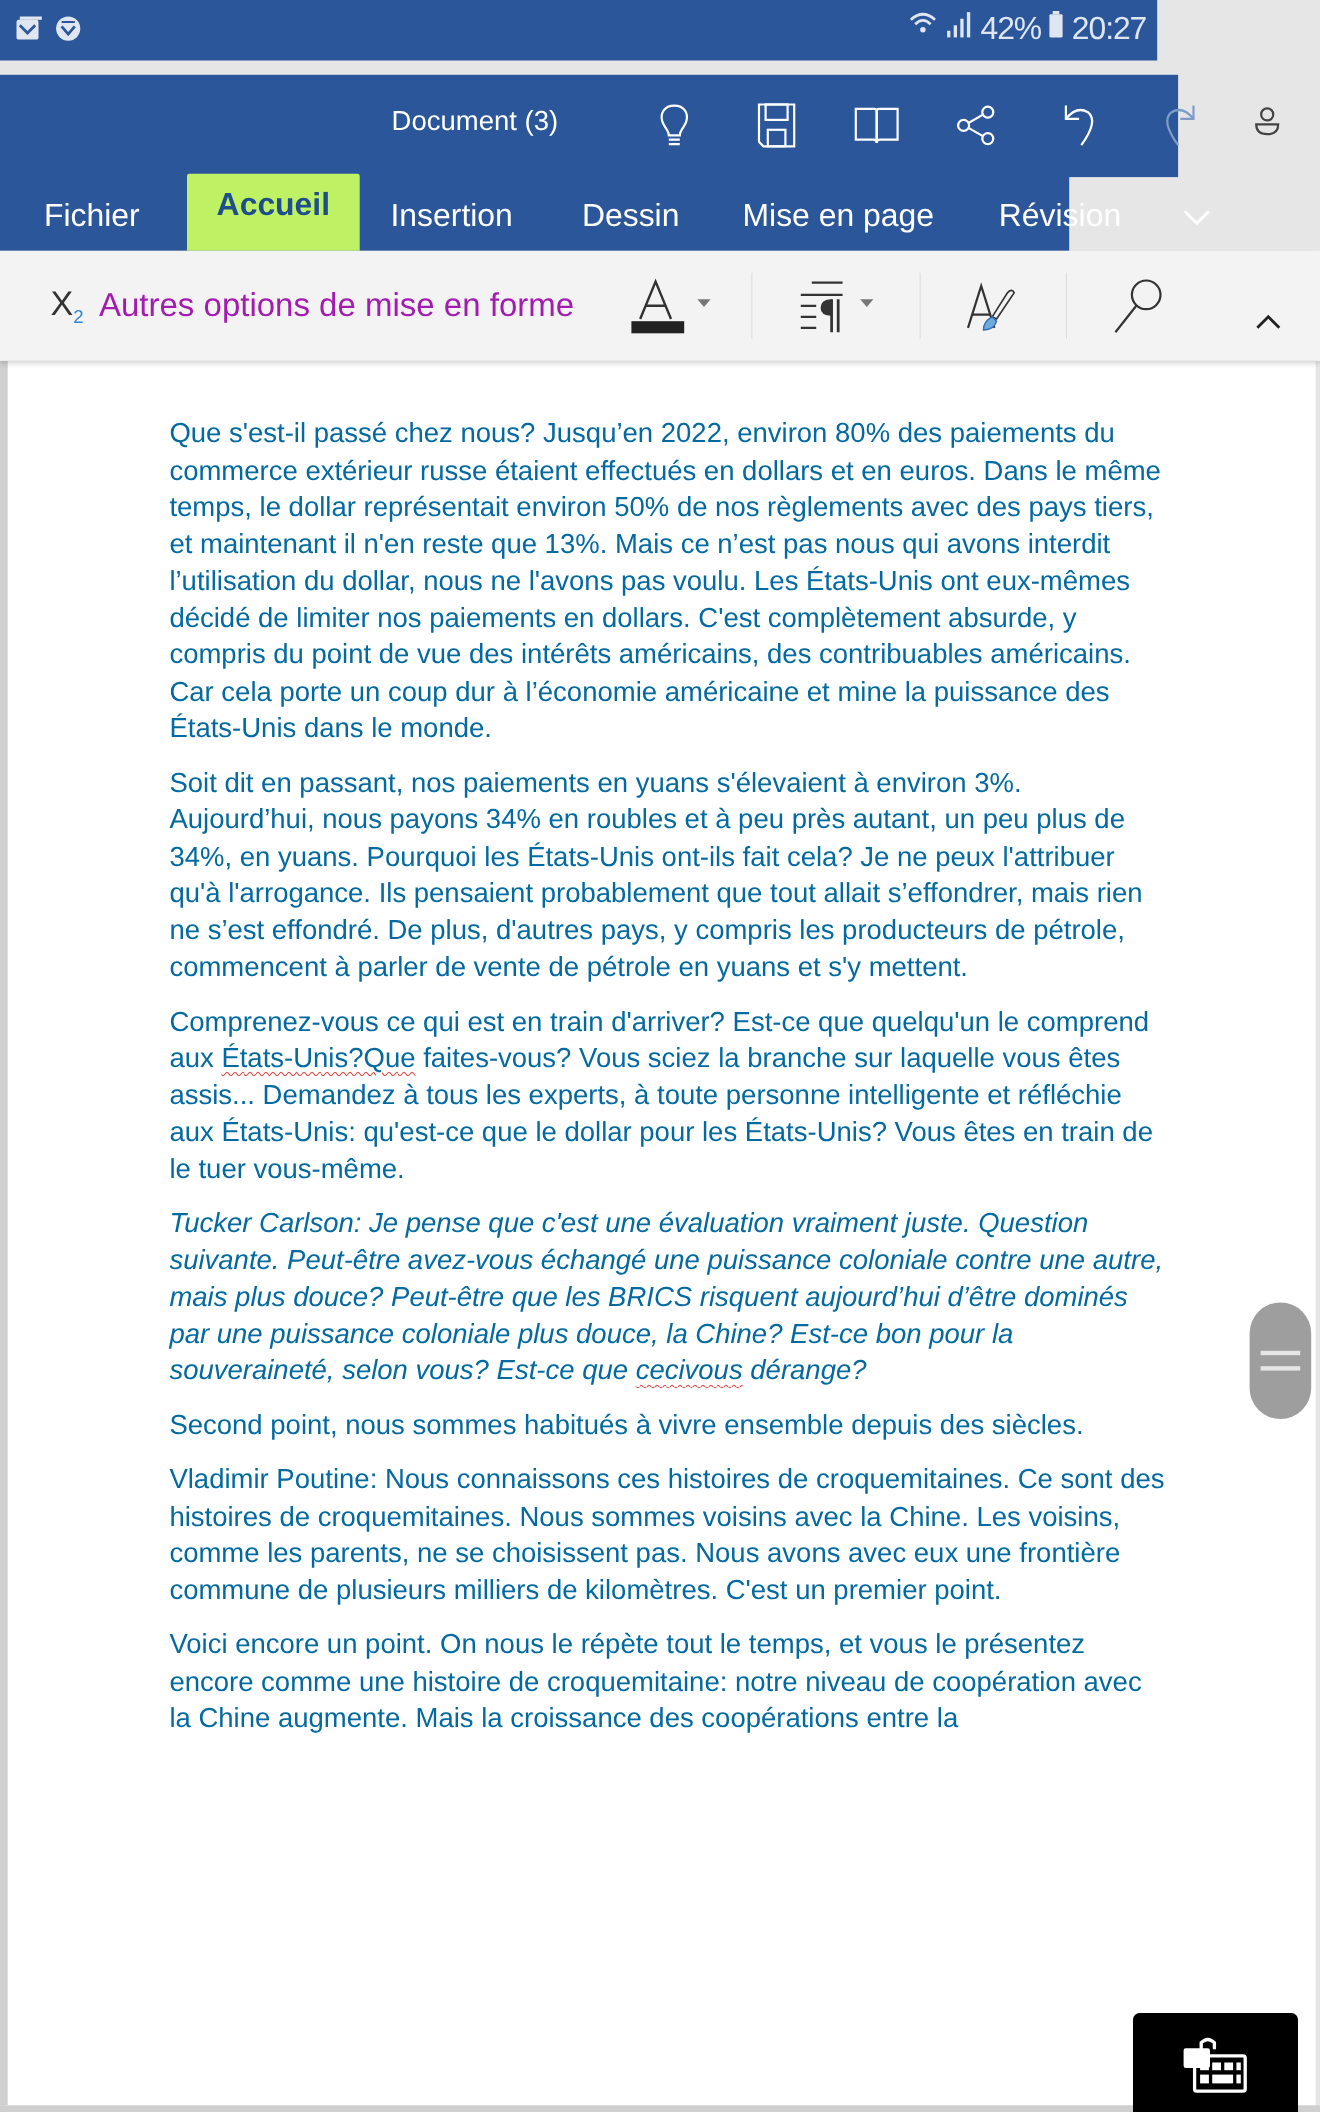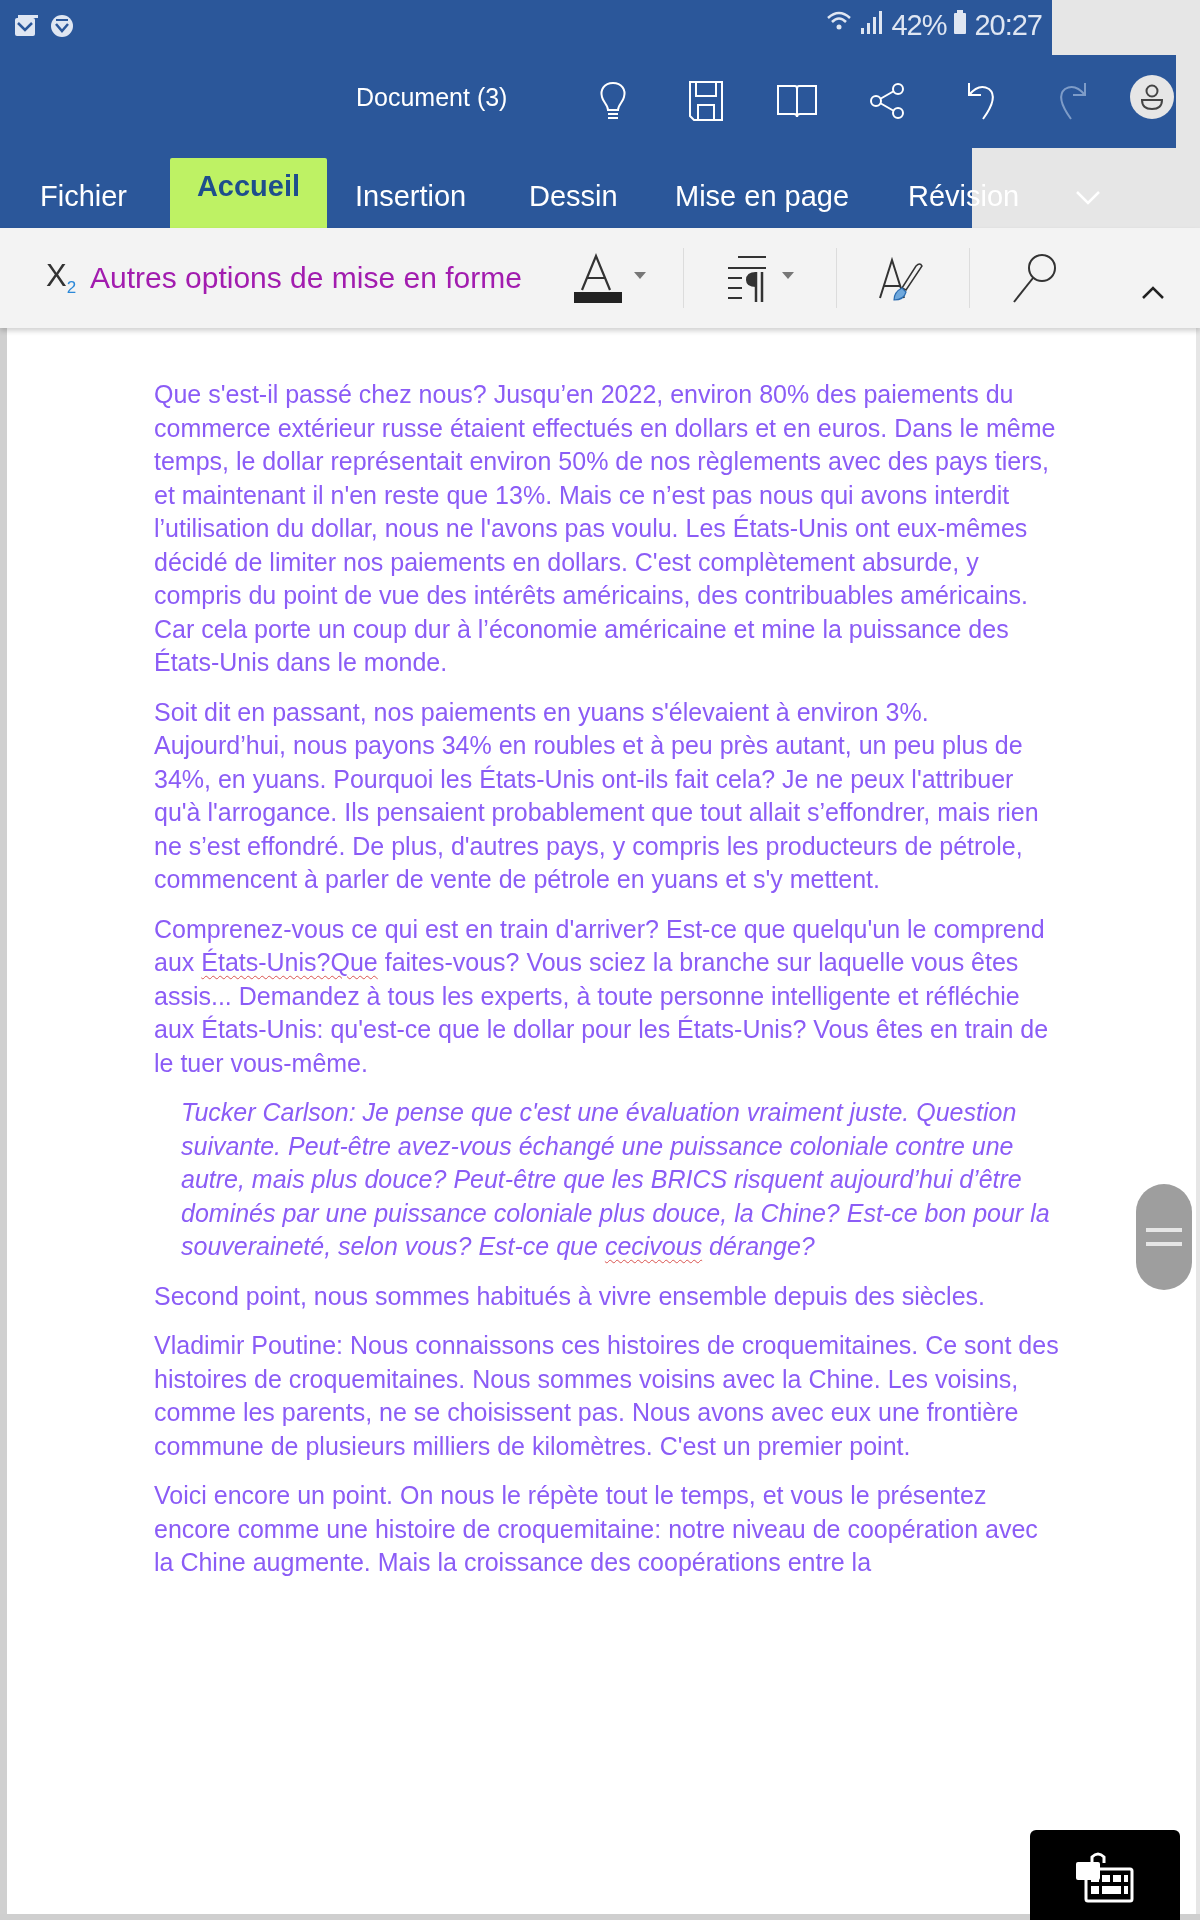--- a/index.html
+++ b/index.html
@@ -1,36 +1,36 @@
 <!DOCTYPE html>
 <html><head>
 <meta charset="utf-8">
 <style>
   * { box-sizing: border-box; margin: 0; padding: 0; }
   html, body { width: 1200px; height: 1920px; overflow: hidden; background: #e6e6e6; font-family: "Liberation Sans", sans-serif; }
   .statusbar { position: absolute; left: 0; top: 0; width: 1052px; height: 55px; background: #2b579a; color: #dfe6f2; }
   .statusbar .left { position: absolute; left: 12px; top: 12px; display: flex; gap: 8px; }
   .statusbar .right { position: absolute; right: 10px; top: 8px; display: flex; align-items: center; gap: 6px; font-size: 29px; letter-spacing: -1px; }
-  .titlebar { position: absolute; left: 0; top: 55px; width: 1176px; height: 93px; background: #2b579a; }
+  .titlebar { position: absolute; left: 0; top: 68px; width: 1071px; height: 93px; background: #2b579a; }
   .doc-title { position: absolute; left: 356px; top: 28px; color: #fff; font-size: 25px; }
   .hdr-icon { position: absolute; top: 18px; width: 56px; height: 56px; display: flex; align-items: center; justify-content: center; }
   .avatar { position: absolute; left: 1130px; top: 20px; width: 44px; height: 44px; border-radius: 50%; background: #e6e6e6; display:flex; align-items:center; justify-content:center; }
   .tabs { position: absolute; left: 0; top: 148px; width: 972px; height: 80px; background: #2b579a; }
   .tab { position: absolute; top: 0; height: 80px; color: #fff; font-size: 29px; line-height: 80px; padding-top: 8px; }
   .tab.active { background: #bef264; color: #1e4e8c; font-weight: bold; border-radius: 2px 2px 0 0; top: 10px; height: 70px; line-height: 56px; padding-top: 0; text-align: center; }
   .toolbar { position: absolute; left: 0; top: 228px; width: 1200px; height: 100px; background: #f3f3f3; box-shadow: 0 3px 5px rgba(0,0,0,0.18); z-index: 2; }
   .tb-sub { position: absolute; left: 46px; top: 30px; font-size: 31px; color: #333; }
   .tb-sub sub { font-size: 17px; color: #2b88d8; }
   .tb-label { position: absolute; left: 90px; top: 33px; font-size: 30px; color: #a21caf; }
   .tb-sep { position: absolute; top: 20px; width: 1px; height: 60px; background: #dcdcdc; }
   .tb-item { position: absolute; display: flex; align-items: center; justify-content: center; }
   .page { position: absolute; left: 0; top: 328px; width: 1196px; height: 1586px; background: #fff; border-left: 7px solid #d0d0d0; }
-  .content { position: absolute; left: 147px; top: 50px; width: 910px; font-size: 25px; line-height: 33.5px; color: #8b5cf6; }
+  .content { position: absolute; left: 147px; top: 50px; width: 910px; font-size: 25px; line-height: 33.5px; color: #0369a1; }
   .content p { margin-bottom: 16px; }
-  .content p.italic { font-style: italic; margin-left: 27px; }
+  .content p.italic { font-style: italic; }
   .squiggle { text-decoration: underline wavy #d9534f; text-decoration-thickness: 1px; text-underline-offset: 4px; }
   .scroll-handle { position: absolute; left: 1136px; top: 1184px; width: 56px; height: 106px; border-radius: 28px; background: #9e9e9e; display: flex; flex-direction: column; align-items: center; justify-content: center; gap: 10px; z-index: 3; }
   .scroll-handle span { display: block; width: 36px; height: 4px; background: #e6e6e6; }
   .kb-button { position: absolute; left: 1030px; top: 1830px; width: 150px; height: 95px; background: #000; border-radius: 6px 6px 0 0; display: flex; align-items: center; justify-content: center; z-index: 3; }
   .bottom-edge { position: absolute; left: 0; top: 1914px; width: 1200px; height: 6px; background: #cfcfcf; }
 </style>
 </head>
 <body>
 
 <div class="statusbar">

